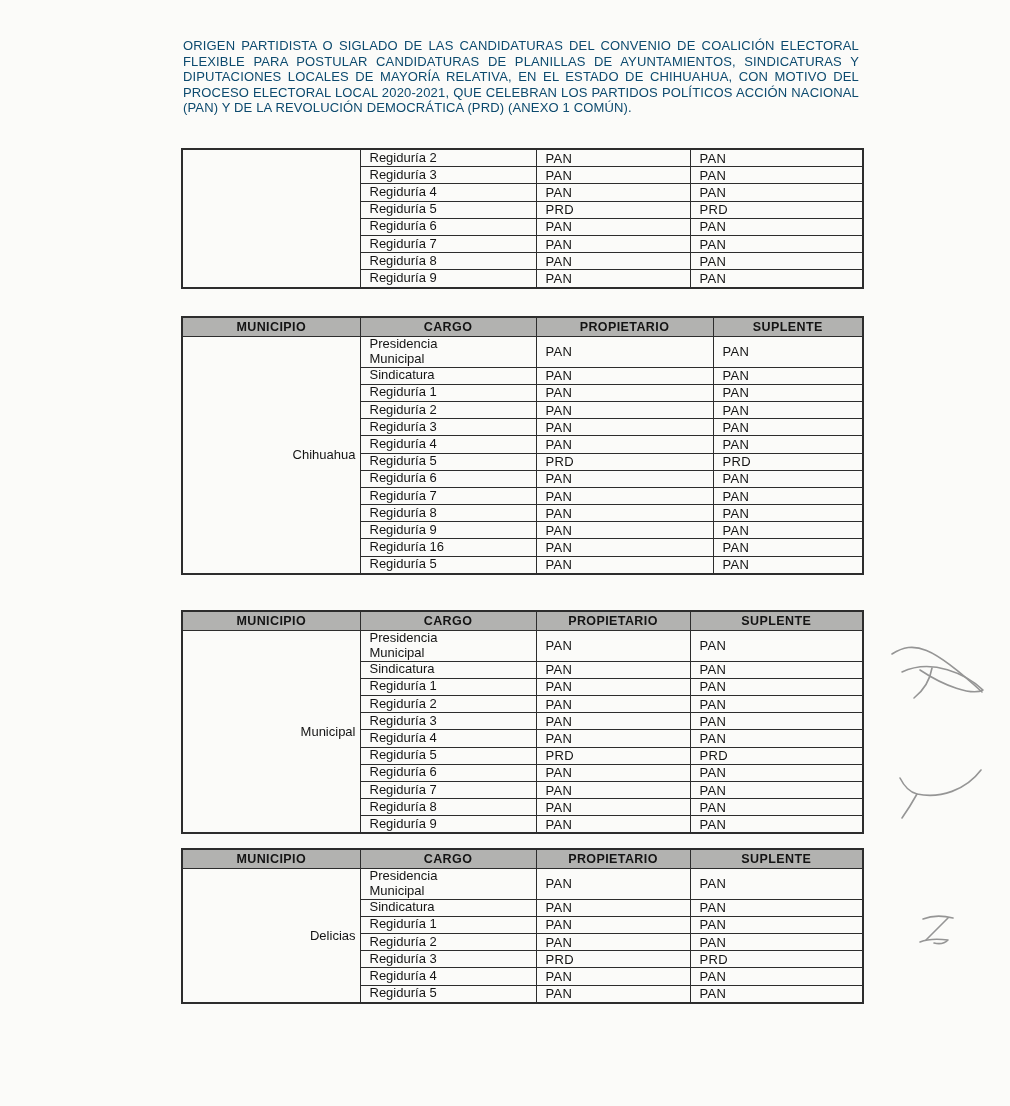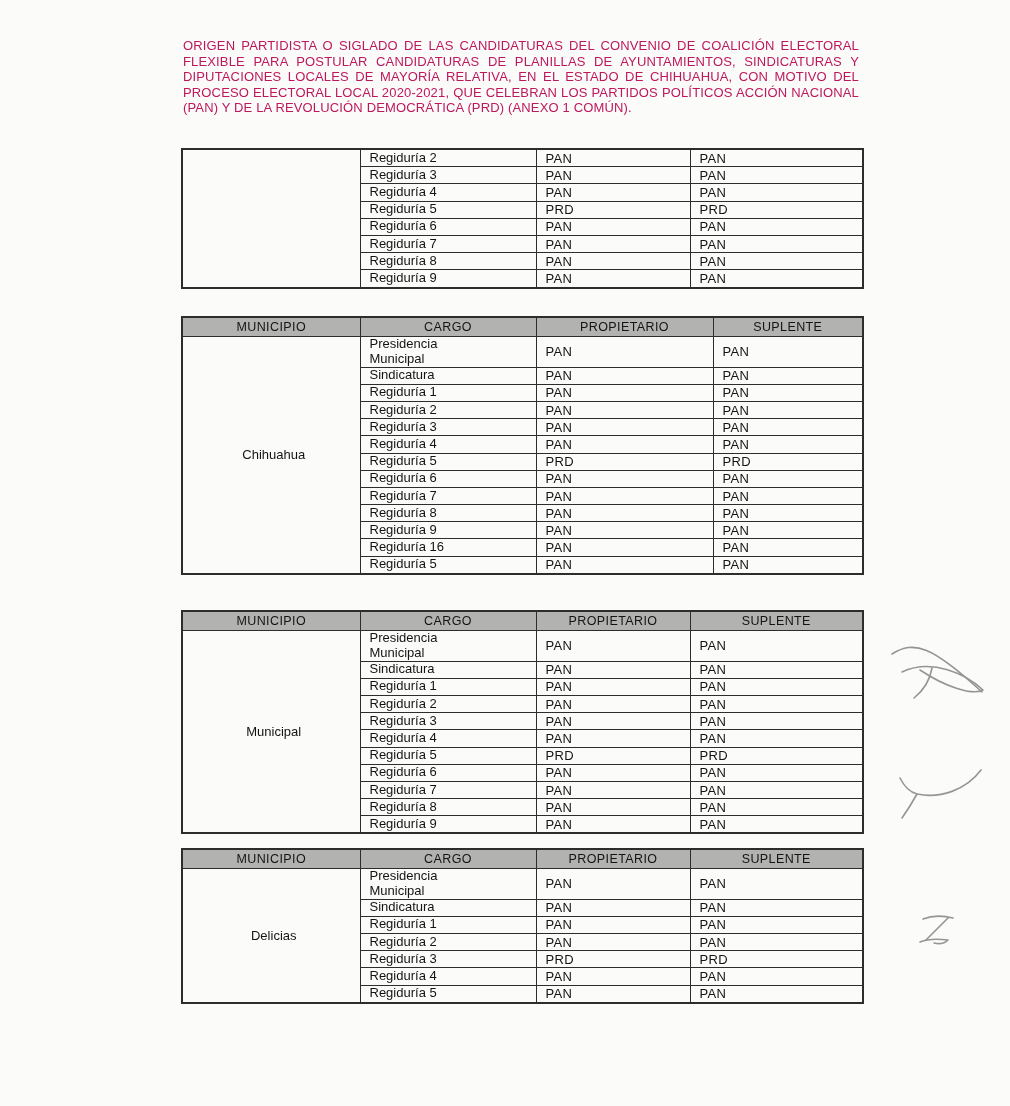--- a/index.html
+++ b/index.html
@@ -21,21 +21,21 @@
   }
   .intro {
     position: absolute;
     left: 183px;
     top: 38px;
     width: 676px;
     font-size: 13px;
     line-height: 15.6px;
     letter-spacing: 0.15px;
     text-align: justify;
-    color: #be185d;
+    color: #0c4a6e;
   }
   .tbl { position: absolute; left: 181px; width: 552px; }
   .t1 { top: 148px; }
   .t2 { top: 316px; }
   .t3 { top: 610px; }
   .t4 { top: 848px; }
   .tbl table {
     border-collapse: collapse;
     table-layout: fixed;
     width: 100%;
@@ -45,37 +45,37 @@
   col.col-cargo { width: 176px; }
   col.col-prop  { width: 154px; }
   col.col-sup   { width: 173px; }
   .wide-prop col.col-prop { width: 177px; }
   .wide-prop col.col-sup  { width: 150px; }
   .tbl th, .tbl td { border: 1.4px solid var(--border); }
   .tbl th {
     background: var(--header-bg);
     height: 16px;
     font-size: 12.5px;
-    font-weight: 400;
+    font-weight: 700;
     letter-spacing: 0.4px;
     text-align: center;
     color: #141414;
     padding: 1px 2px;
   }
   .tbl td {
     height: 16.2px;
     font-size: 13px;
     color: #141414;
     vertical-align: middle;
     padding: 0 4px 0 9px;
   }
   .cargo-cell { white-space: pre-line; line-height: 14.8px; }
   .party-cell { line-height: 15px; letter-spacing: 0.3px; }
   .mun-cell {
-    text-align: center;
+    text-align: right;
     vertical-align: middle;
     padding: 0 2px;
     font-size: 13px;
   }
   .pen-mark { position: absolute; }
   .pen-mark path {
     fill: none;
     stroke: var(--pen);
     stroke-width: 1.6;
     stroke-linecap: round;

